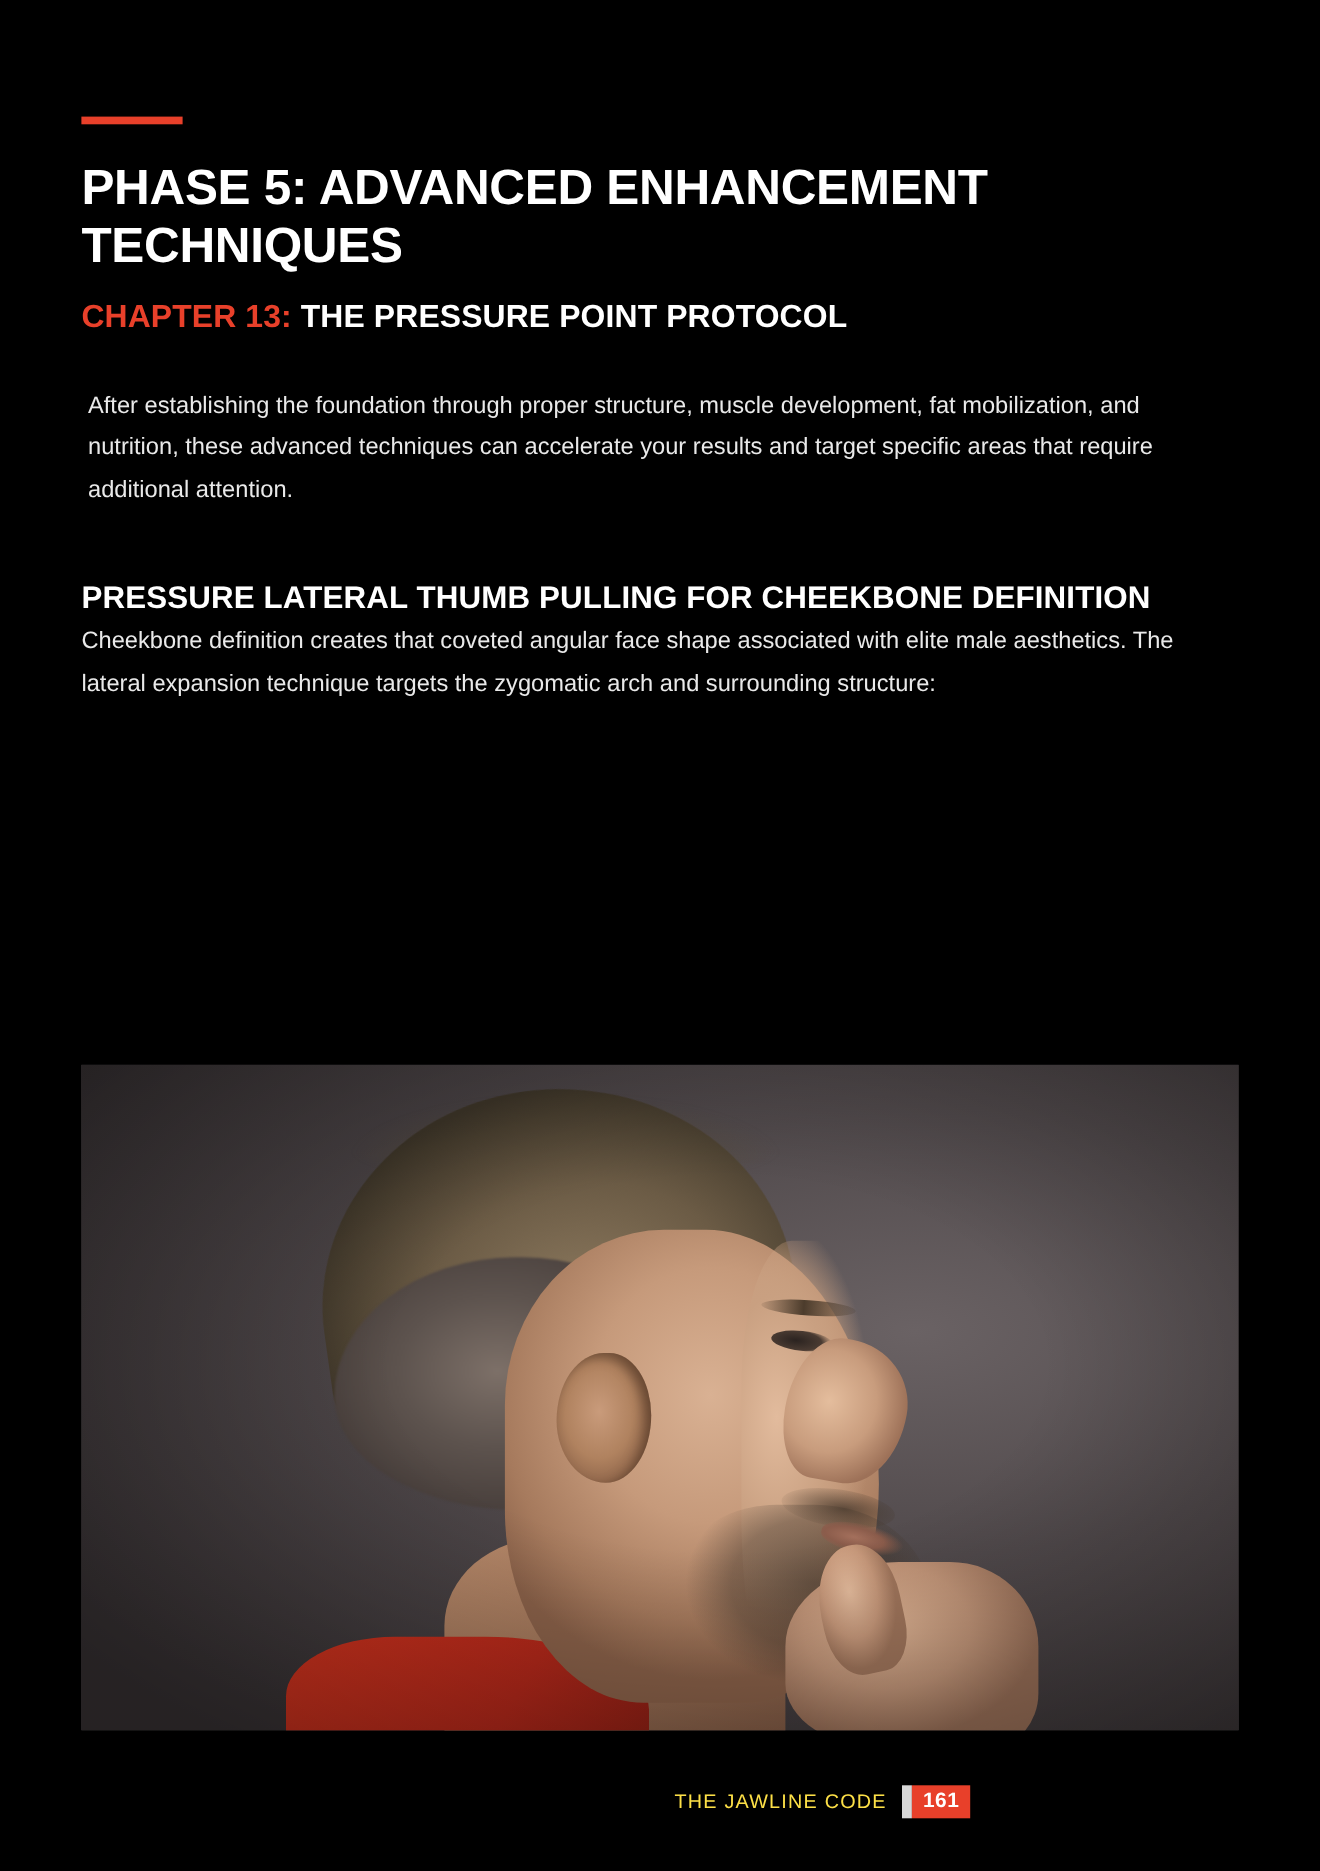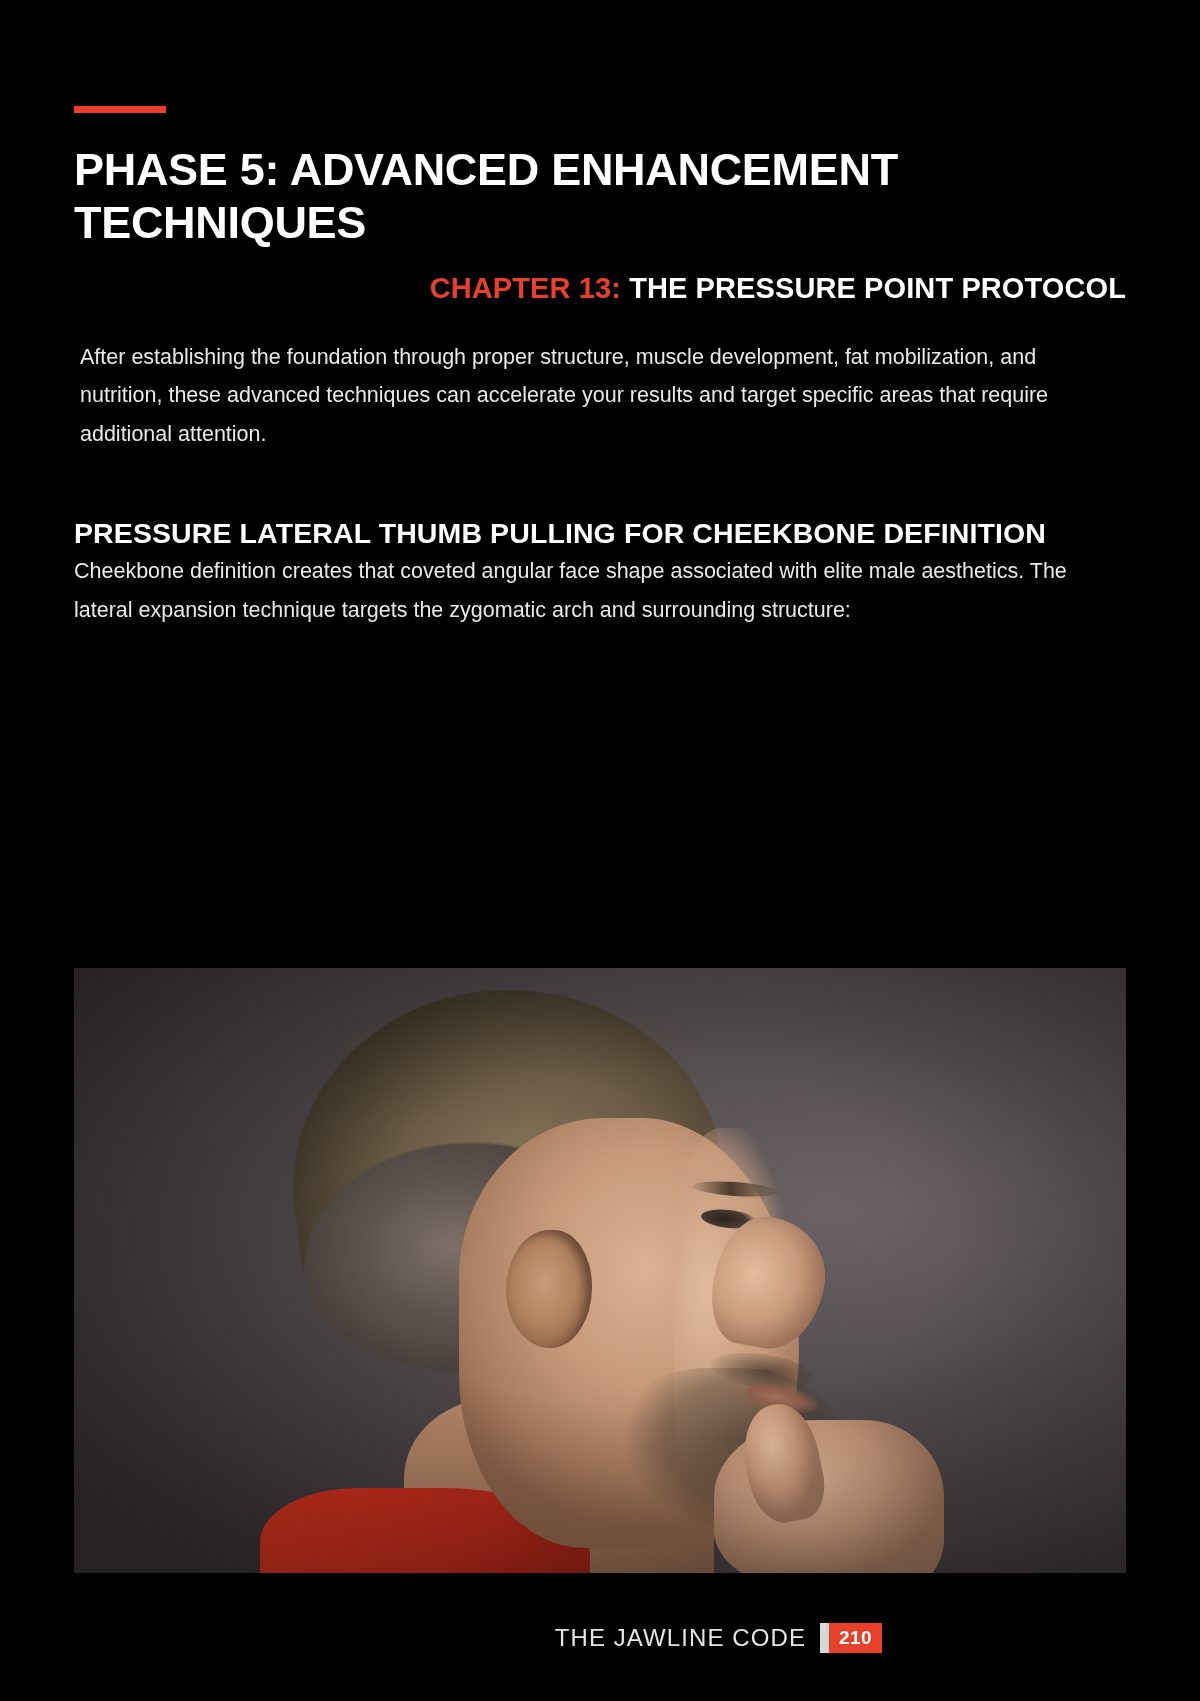--- a/index.html
+++ b/index.html
@@ -43,27 +43,26 @@
     letter-spacing: -0.3px;
     max-width: 1040px;
   }
 
   .chapter-line {
     margin-top: 22px;
     font-size: 29px;
     font-weight: bold;
     line-height: 1.2;
     letter-spacing: 0.1px;
-    text-align: right;
   }
   .chapter-label { color: #e8402a; }
   .chapter-name { color: #ffffff; }
 
   .intro-para {
-    margin-top: 32px;
+    margin-top: 43px;
     color: #e9e9e9;
     font-size: 21.5px;
     line-height: 1.78;
     max-width: 1000px;
     padding-left: 6px;
   }
 
   .section-heading {
     margin-top: 62px;
     color: #ffffff;
@@ -283,22 +282,22 @@
   .footer {
     position: absolute;
     right: 74px;
     bottom: 48px;
     display: flex;
     align-items: center;
     gap: 14px;
   }
 
   .footer-title {
-    color: #e5e5e5;
-    font-size: 24px;
+    color: #fde047;
+    font-size: 18px;
     letter-spacing: 1.1px;
   }
 
   .page-badge {
     display: flex;
     align-items: center;
     height: 30px;
   }
 
   .page-badge .tick {
@@ -358,17 +357,17 @@
     <div class="lips"></div>
     <div class="hand"></div>
     <div class="thumb"></div>
     <div class="photo-vignette"></div>
   </div>
 
   <div class="footer">
     <span class="footer-title">THE JAWLINE CODE</span>
     <span class="page-badge">
       <span class="tick"></span>
-      <span class="num">210</span>
+      <span class="num">161</span>
     </span>
   </div>
 
 </div>
 
 </body></html>

